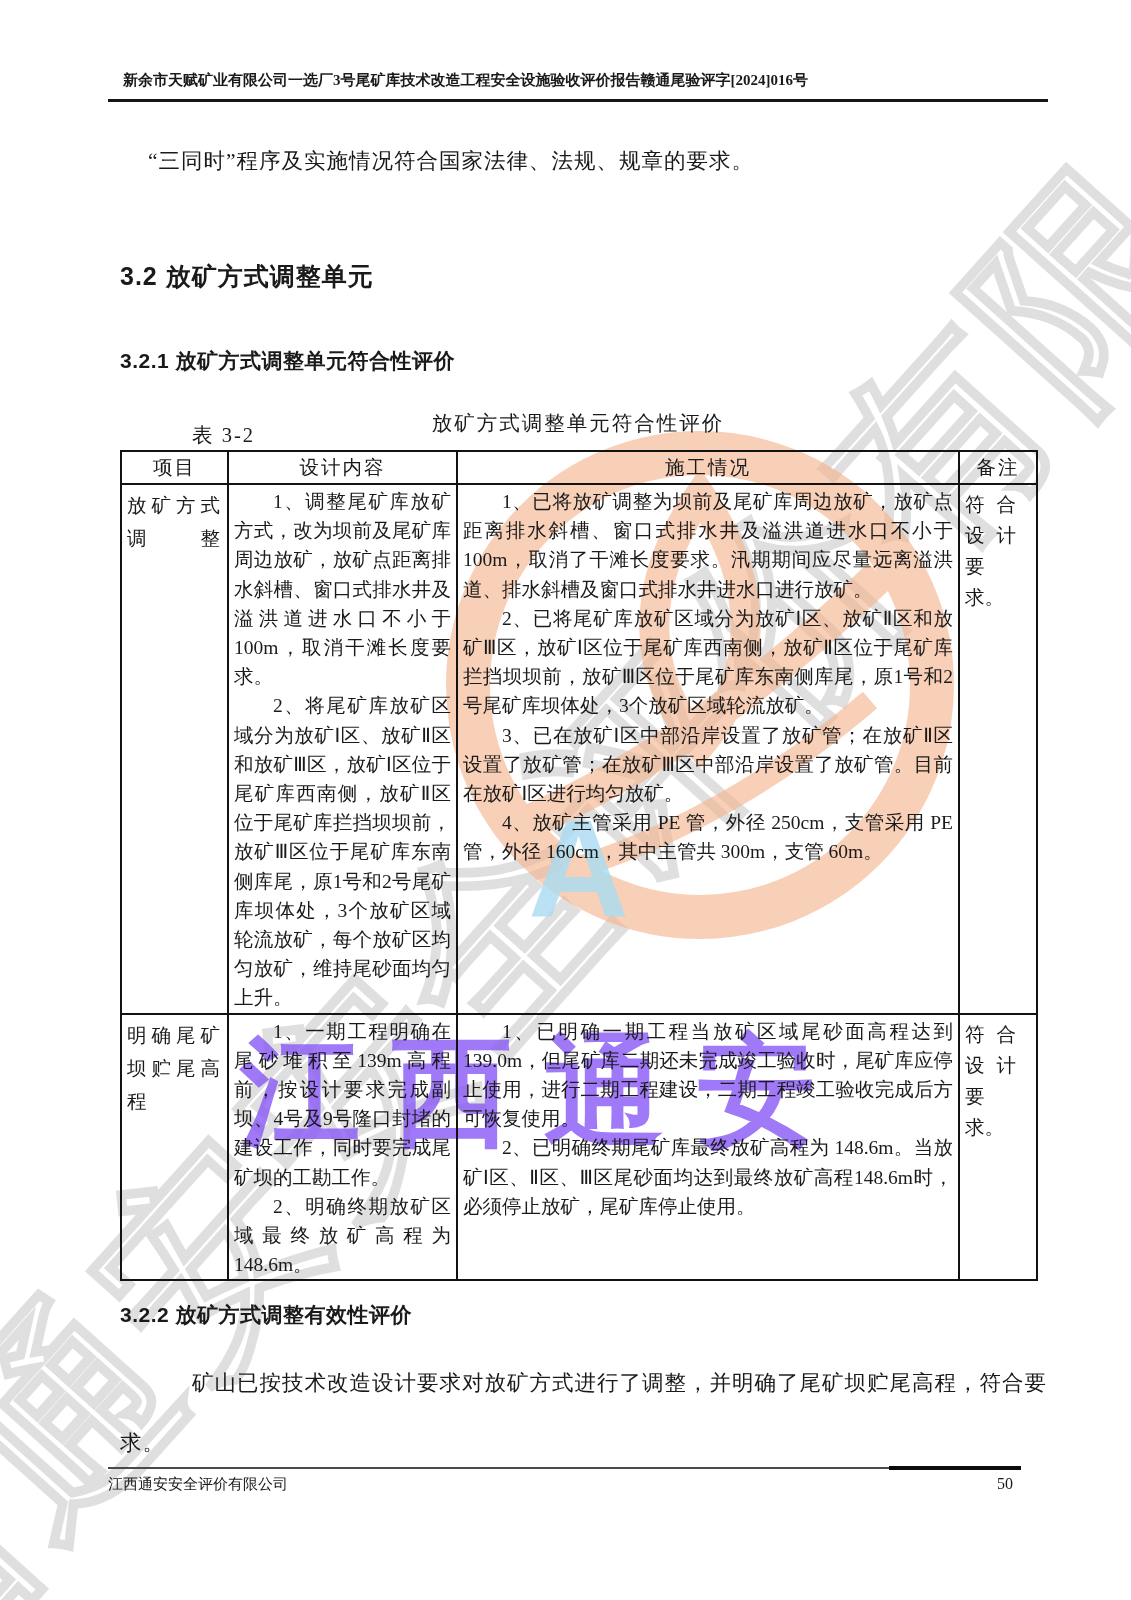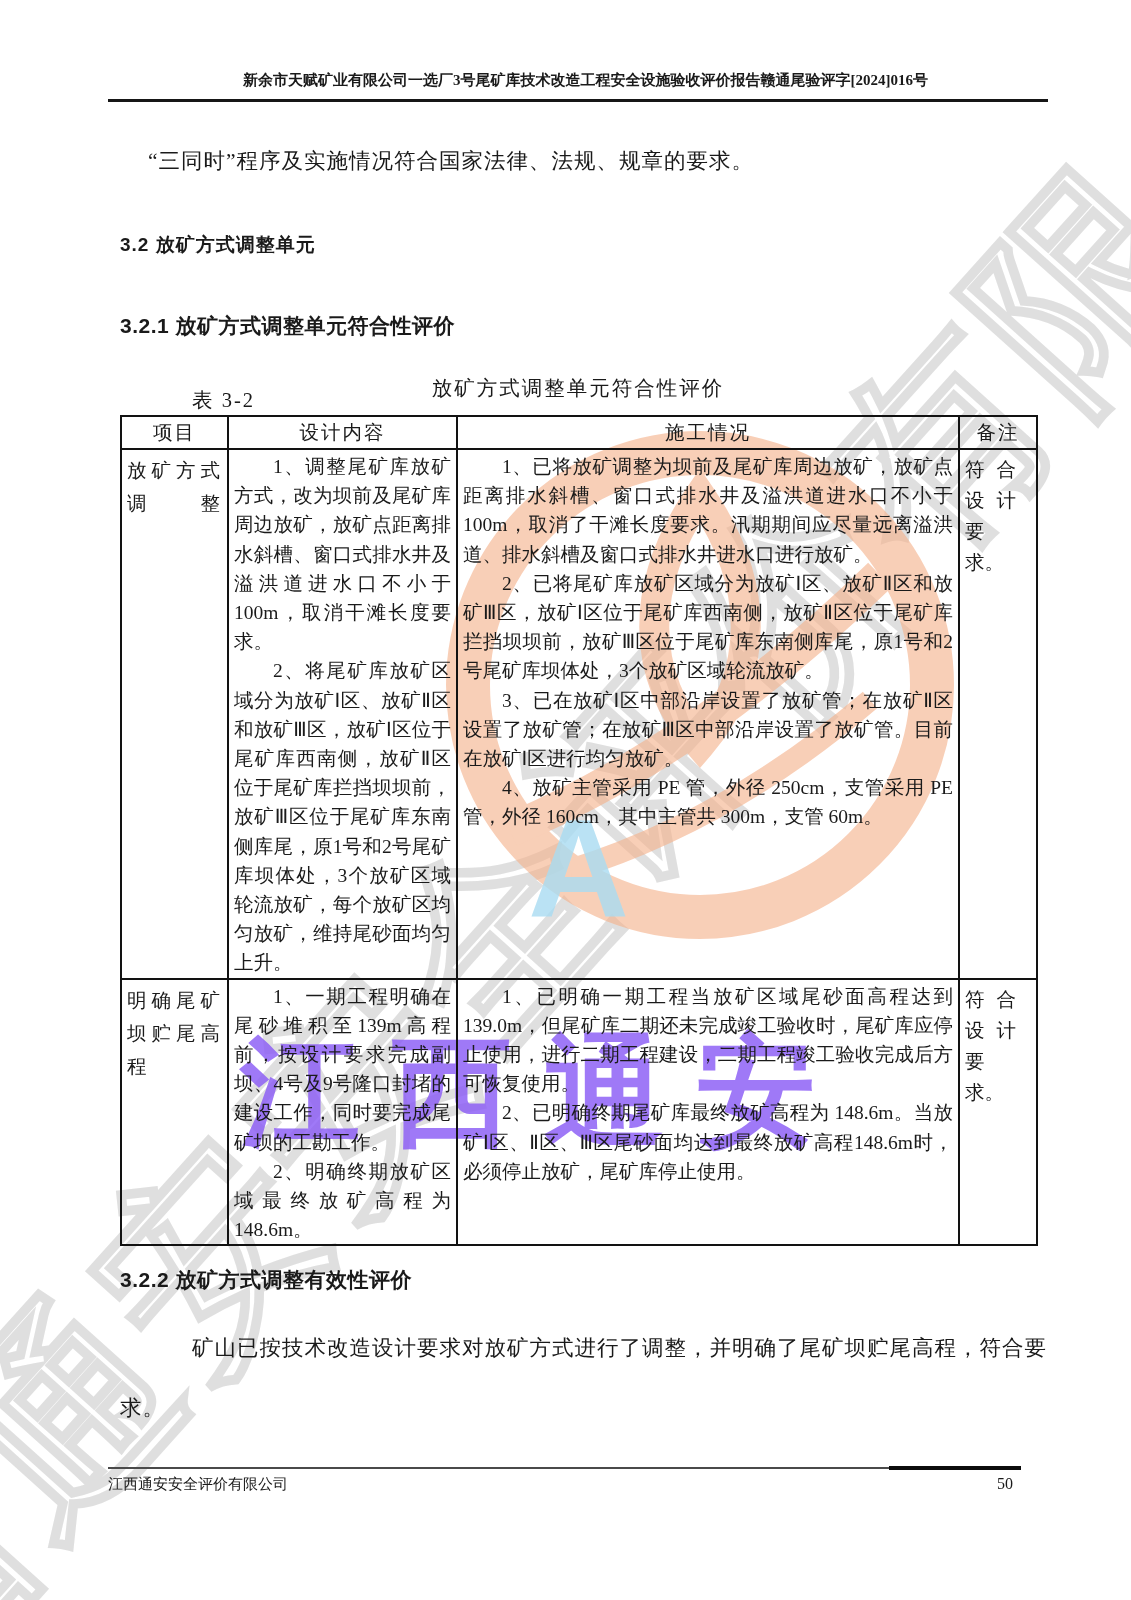--- a/index.html
+++ b/index.html
@@ -39,33 +39,33 @@
   .wm-red {
     position:absolute; left:240px; top:1012px;
     font-family:"Liberation Sans", sans-serif;
     font-size:120px; font-weight:bold;
     letter-spacing:32px; white-space:nowrap;
     color:#8b5cf6; opacity:.82;
   }
   
   .content { position:relative; z-index:1; padding:70px 95px 0 120px; }
   .doc-header {
-    display:flex; justify-content:center; align-items:flex-end;
+    display:flex; justify-content:flex-start; align-items:flex-end;
     font-size:15px; font-weight:bold; line-height:20px;
     padding:0 0 0 3px; margin-right:-12px;
   }
   .header-rule { height:3px; background:#161616; margin:9px -12px 0 -12px; }
   .intro {
     margin-top:44px; font-size:21.5px; line-height:30px;
     text-indent:28px; letter-spacing:1px;
   }
   .h2 {
-    margin-top:56px;
-    font-family:"Liberation Sans", sans-serif;
-    font-size:19px; font-weight:bold; letter-spacing:1px;
+    margin-top:84px;
+    font-family:"Liberation Sans", sans-serif;
+    font-size:25px; font-weight:bold; letter-spacing:1px;
   }
   .h3 {
     margin-top:54px;
     font-family:"Liberation Sans", sans-serif;
     font-size:21px; font-weight:bold; letter-spacing:.5px;
   }
   .tbl-caption { position:relative; margin-top:34px; height:30px; font-size:20.5px; }
   .tbl-caption .cap-label { position:absolute; left:72px; top:12px; letter-spacing:2px; }
   .tbl-caption .cap-title { display:block; text-align:center; letter-spacing:2px; }
   table.eval {

